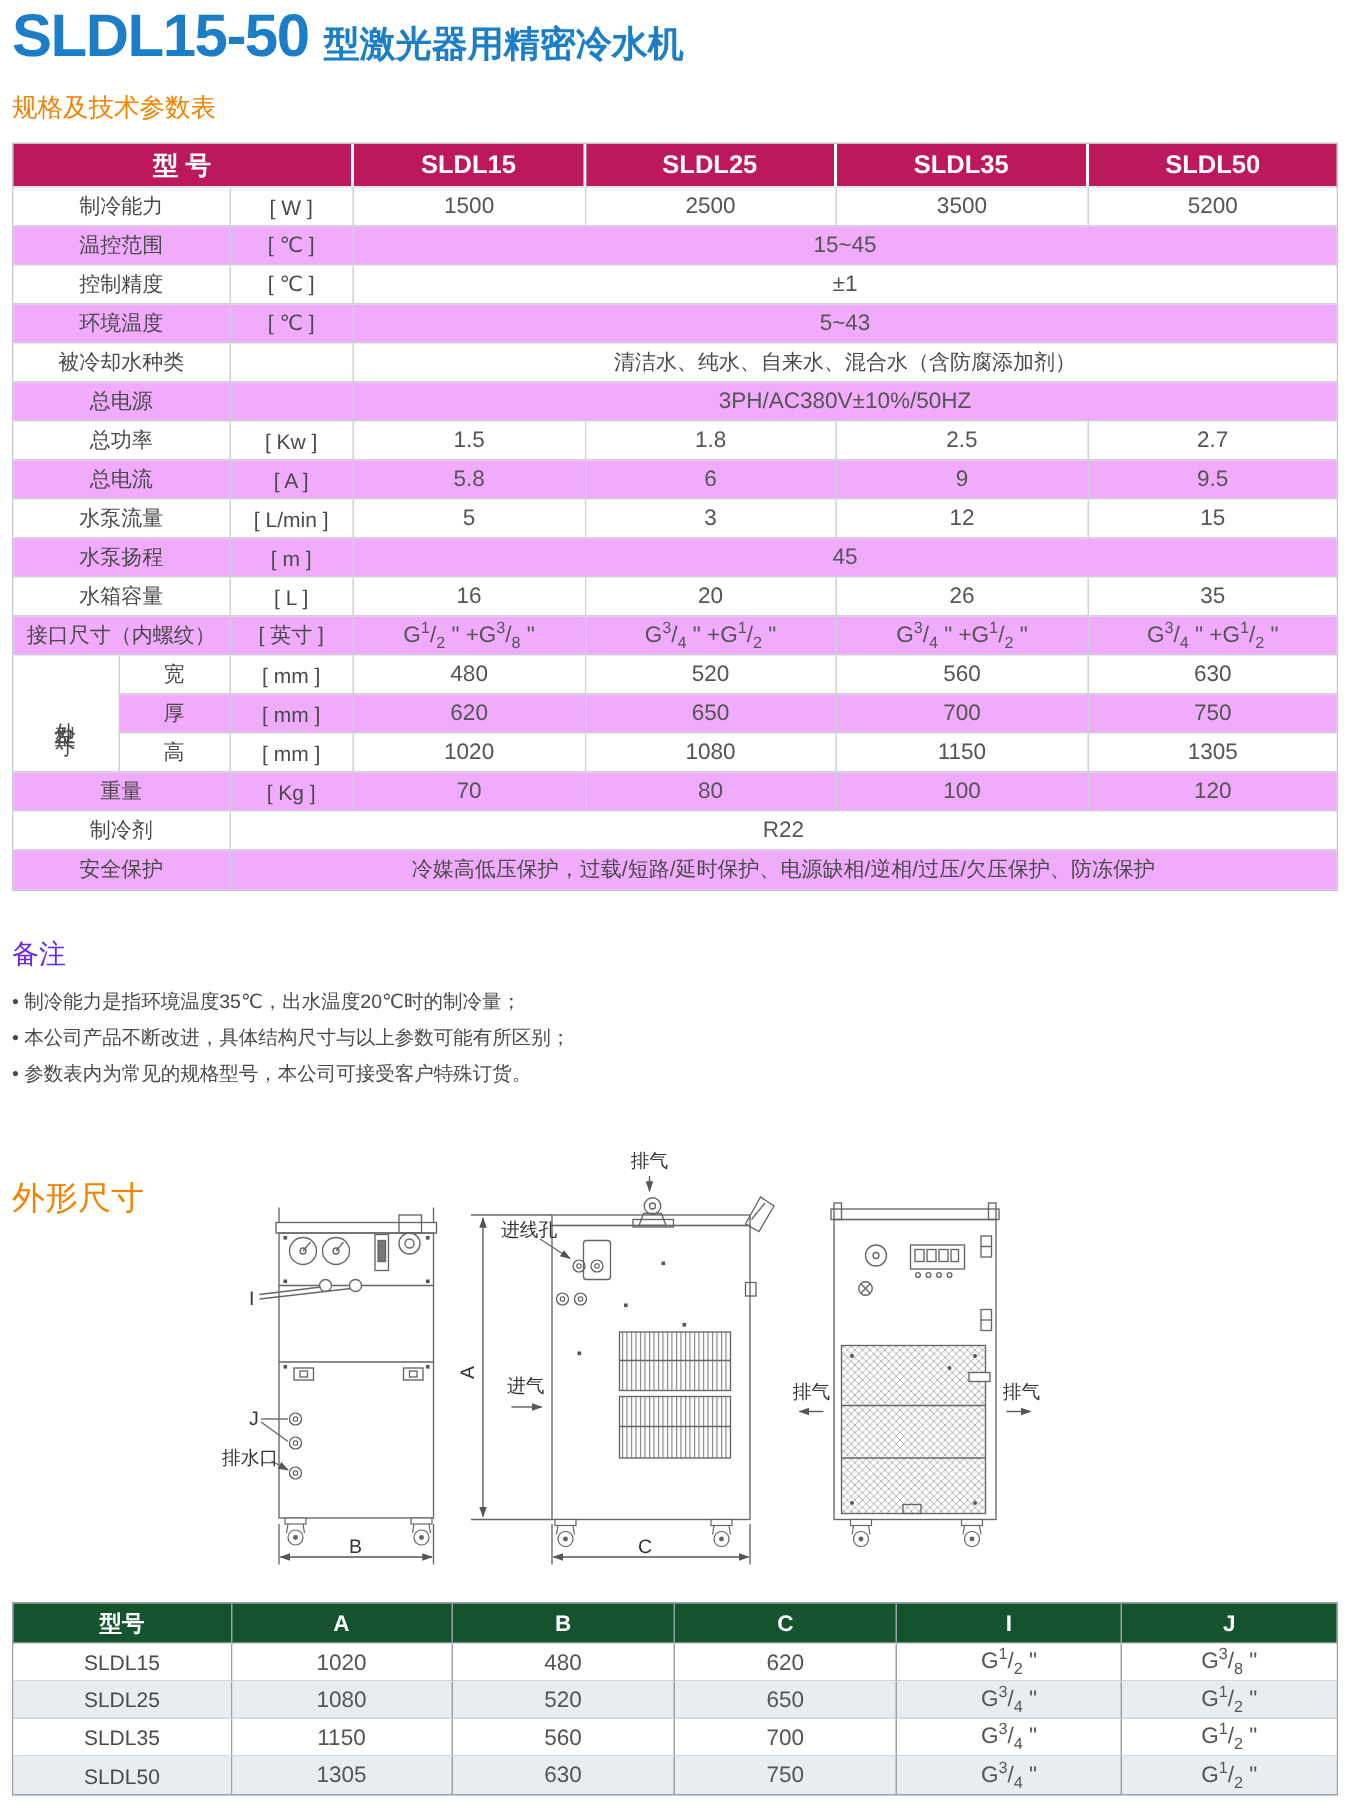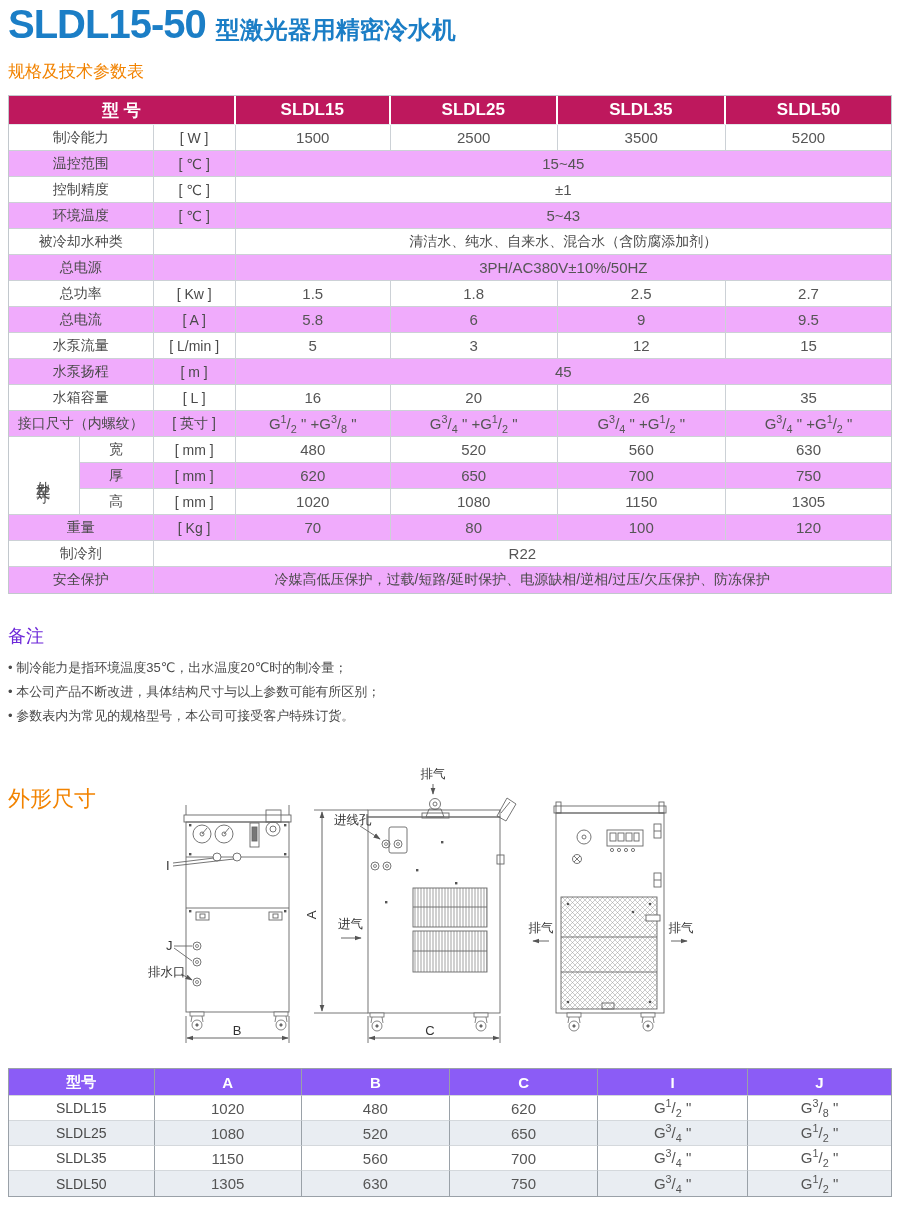--- a/index.html
+++ b/index.html
@@ -24,21 +24,21 @@
   .spec tr.head td:last-child { border-right:none; }
   .spec tr.alt td { background:#f0abfc;text-align:center; }
   .spec td.num { font-size:15px; color:#555; }
   .spec td.vert { writing-mode:vertical-lr; text-orientation:upright; letter-spacing:3px; }
   sup,sub { font-size:0.72em; }
 
   .dims { position:absolute; top:1068px; left:8px; width:884px; border:1px solid #9aa1a8; }
   .dims td { border-right:1px solid #9aa1a8; border-bottom:1px solid #d4d8dc; text-align:center; vertical-align:middle; height:25px; font-size:14px; color:#4a4a4a; background:#fff; }
   .dims td:last-child { border-right:none; }
   .dims tr:last-child td { border-bottom:none; }
-  .dims tr.head td { background:#8b5cf6; color:#fff; font-weight:bold; font-size:15px; height:27px; }
+  .dims tr.head td { background:#14532d; color:#fff; font-weight:bold; font-size:15px; height:27px; }
   .dims tr.alt td { background:#e9edf2; }
   .dims td.num { font-size:15px; color:#555; }
 
   
   .notes { position:absolute; top:624px; left:8px; width:860px; }
   .notes-title { font-size:18px; color:#6d28d9; margin-bottom:8px; }
   .notes ul { list-style:none; }
   .notes li { font-size:13px; color:#4a4a4a; line-height:24px; }
   .notes li::before { content:"• "; color:#4a4a4a; }
 

